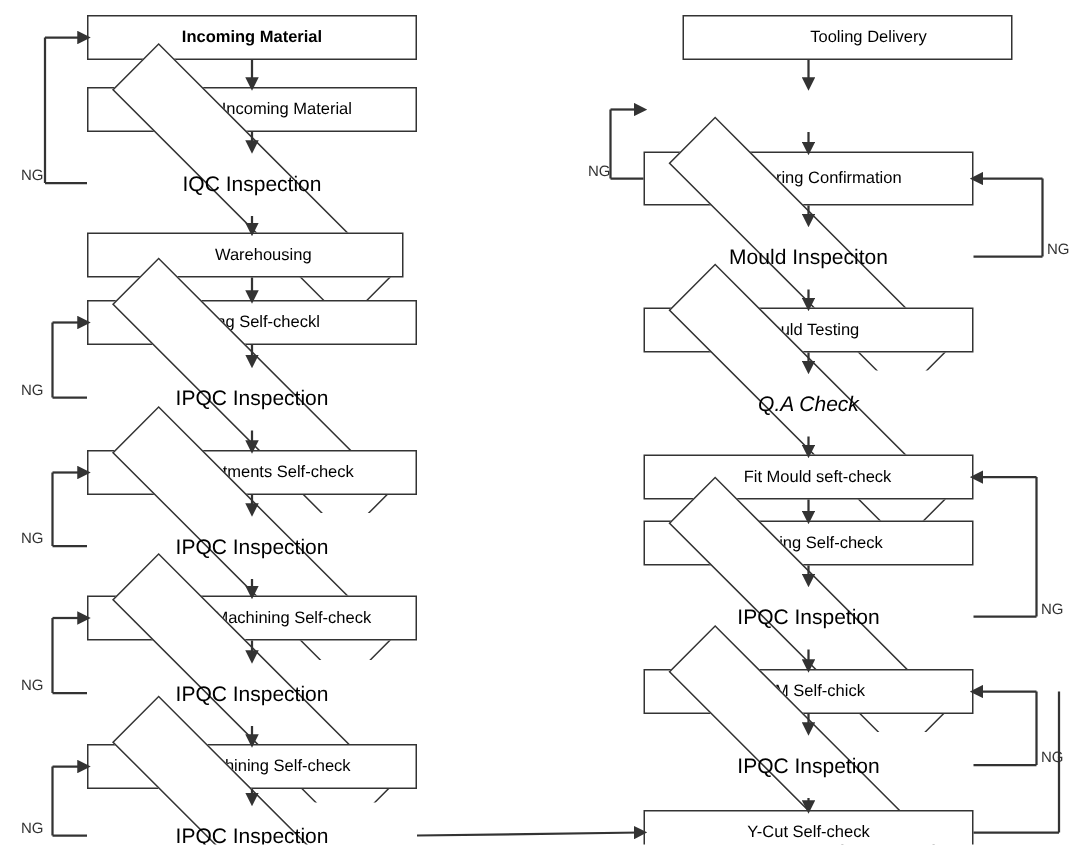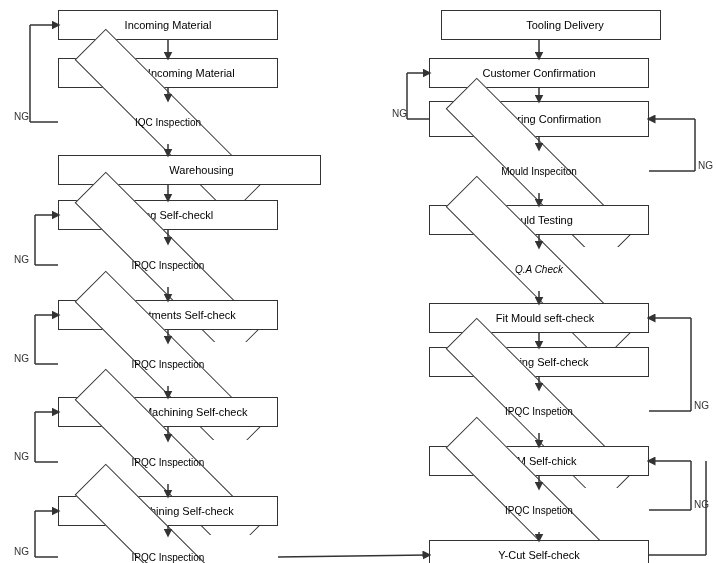--- a/index.html
+++ b/index.html
@@ -39,50 +39,50 @@
       position: absolute;
       width: 100%;
       height: 100%;
       transform: rotate(45deg);
       border: 1.5px solid #333;
       background: #fff;
     }
     .diamond-text {
       position: relative;
       z-index: 2;
-      font-size: 10px;
+      font-size: 14px;
     }
     
     svg.arrows {
       position: absolute;
       top: 0; left: 0;
       width: 717px;
       height: 563px;
       pointer-events: none;
     }
   </style>
 </head>
 <body>
 
 <div class="diagram">
 
-  <div class="box" style="left:58px;top:10px;width:220px;height:30px;">
+  <div class="box" style="left:58px;top:10px;width:220px;height:30px;font-weight:bold;">
     <span>Incoming Material</span>
   </div>
 
   <div class="box" style="left:58px;top:58px;width:220px;height:30px;">
     <span>Inform of Incoming Material</span>
   </div>
 
   <div class="diamond" style="left:58px;top:100px;width:220px;height:44px;">
     <div class="diamond-inner"></div>
     <span class="diamond-text">IQC Inspection</span>
   </div>
 
-  <div class="box" style="left:58px;top:155px;width:263px;height:30px;padding-left:24px;">
+  <div class="box" style="left:58px;top:155px;width:211px;height:30px;padding-left:24px;">
     <span>Warehousing</span>
   </div>
 
   <div class="box" style="left:58px;top:200px;width:220px;height:30px;">
     <span>Milliing Self-checkl</span>
   </div>
 
   <div class="diamond" style="left:58px;top:243px;width:220px;height:44px;">
     <div class="diamond-inner"></div>
     <span class="diamond-text">IPQC Inspection</span>
@@ -108,27 +108,24 @@
 
   <div class="box" style="left:58px;top:496px;width:220px;height:30px;">
     <span>CNC Machining Self-check</span>
   </div>
 
   <div class="diamond" style="left:58px;top:535px;width:220px;height:44px;">
     <div class="diamond-inner"></div>
     <span class="diamond-text">IPQC Inspection</span>
   </div>
 
-  <div class="box" style="left:441px;top:10px;width:220px;height:30px;padding-left:28px;">
+  <div class="box" style="left:455px;top:10px;width:220px;height:30px;padding-left:28px;">
     <span>Tooling Delivery</span>
   </div>
 
-  <div class="box" style="left:429px;top:58px;width:220px;height:30px;">
-    <span>Customer Confirmation</span>
-  </div>
 
   <div class="box" style="left:429px;top:101px;width:220px;height:36px;">
     <span>Engineering Confirmation</span>
   </div>
 
   <div class="diamond" style="left:429px;top:149px;width:220px;height:44px;">
     <div class="diamond-inner"></div>
     <span class="diamond-text">Mould Inspeciton</span>
   </div>
 

